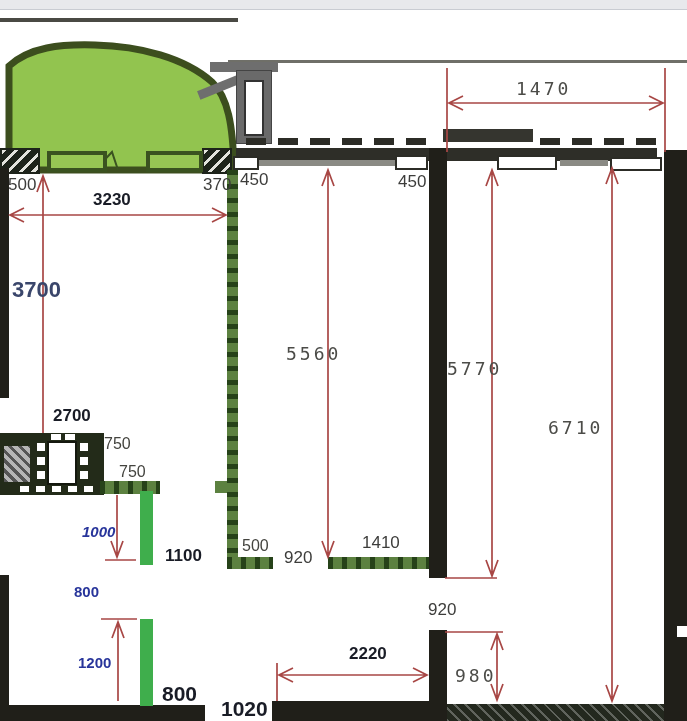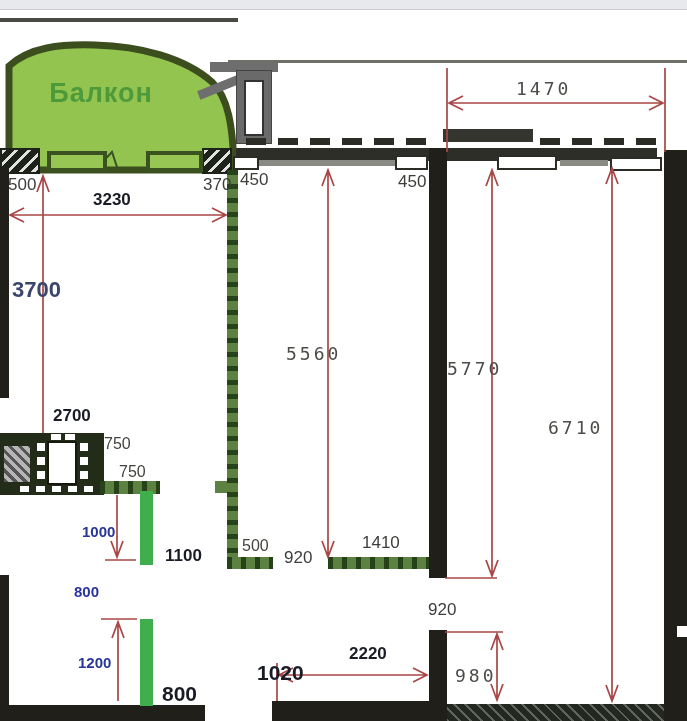--- a/index.html
+++ b/index.html
@@ -38,21 +38,20 @@
 
   <div style="left:0;top:0;width:687px;height:10px;background:#e8e9ec;border-bottom:1px solid #c9ccd2;"></div>
   <div style="left:0;top:18px;width:238px;height:4px;background:#4a4a44;"></div>
   <div style="left:228px;top:60px;width:459px;height:3px;background:#6f6f68;"></div>
 
   <svg width="687" height="721" viewBox="0 0 687 721">
     <path d="M9,170 L9,66 C30,47 60,44 95,45 C140,46 185,58 212,82 C228,97 233,125 234,170 Z" fill="#92c44f" stroke="#3c4e1e" stroke-width="7"></path>
     <path d="M95,170 L112,152 L118,170" fill="none" stroke="#3a5220" stroke-width="2"></path>
   </svg>
 
-  <div class="lbl balcony-name" style="left:36px;top:80px;width:130px;text-align:center;">Балкон</div>
 
   <div style="left:210px;top:62px;width:68px;height:10px;background:#6e6e6e;"></div>
   <div style="left:197px;top:82px;width:48px;height:9px;background:#6e6e6e;transform:rotate(-22deg);"></div>
   <div style="left:236px;top:70px;width:36px;height:74px;background:#6a6a6a;border:1px solid #444;"></div>
   <div style="left:244px;top:80px;width:20px;height:56px;background:#fff;border:2px solid #333;"></div>
 
   <div class="hatch" style="left:0;top:148px;width:40px;height:26px;"></div>
   <div class="hatch" style="left:202px;top:148px;width:30px;height:26px;"></div>
   <div style="left:47px;top:151px;width:60px;height:21px;background:#97c654;border:4px solid #3a5220;"></div>
   <div style="left:146px;top:151px;width:57px;height:21px;background:#97c654;border:4px solid #3a5220;"></div>
@@ -128,26 +127,26 @@
   <div class="lbl bold" style="left:93px;top:191px;">3230</div>
   <div class="lbl slate" style="left:12px;top:279px;">3700</div>
   <div class="lbl gray" style="left:240px;top:171px;">450</div>
   <div class="lbl gray" style="left:398px;top:173px;">450</div>
   <div class="lbl cad" style="left:286px;top:345px;">5560</div>
   <div class="lbl cad" style="left:447px;top:360px;">5770</div>
   <div class="lbl cad" style="left:548px;top:419px;">6710</div>
   <div class="lbl bold" style="left:53px;top:407px;">2700</div>
   <div class="lbl gray-sm" style="left:104px;top:436px;">750</div>
   <div class="lbl gray-sm" style="left:119px;top:464px;">750</div>
-  <div class="lbl blue" style="left:82px;top:524px;">1000</div>
+  <div class="lbl blue" style="left:82px;top:524px;font-style:italic;">1000</div>
   <div class="lbl bold" style="left:165px;top:547px;">1100</div>
   <div class="lbl blue" style="left:74px;top:584px;">800</div>
   <div class="lbl blue" style="left:78px;top:655px;">1200</div>
   <div class="lbl bold-sm" style="left:162px;top:683px;">800</div>
   <div class="lbl gray-sm" style="left:242px;top:538px;">500</div>
   <div class="lbl gray" style="left:284px;top:549px;">920</div>
   <div class="lbl gray" style="left:362px;top:534px;">1410</div>
   <div class="lbl gray" style="left:428px;top:601px;">920</div>
   <div class="lbl bold" style="left:349px;top:645px;">2220</div>
   <div class="lbl cad" style="left:455px;top:667px;">980</div>
-  <div class="lbl bold-sm" style="left:221px;top:662px;margin-left:36px;">1020</div>
+  <div class="lbl bold-sm" style="left:221px;top:698px;">1020</div>
 
 </div>
 
 </body></html>

